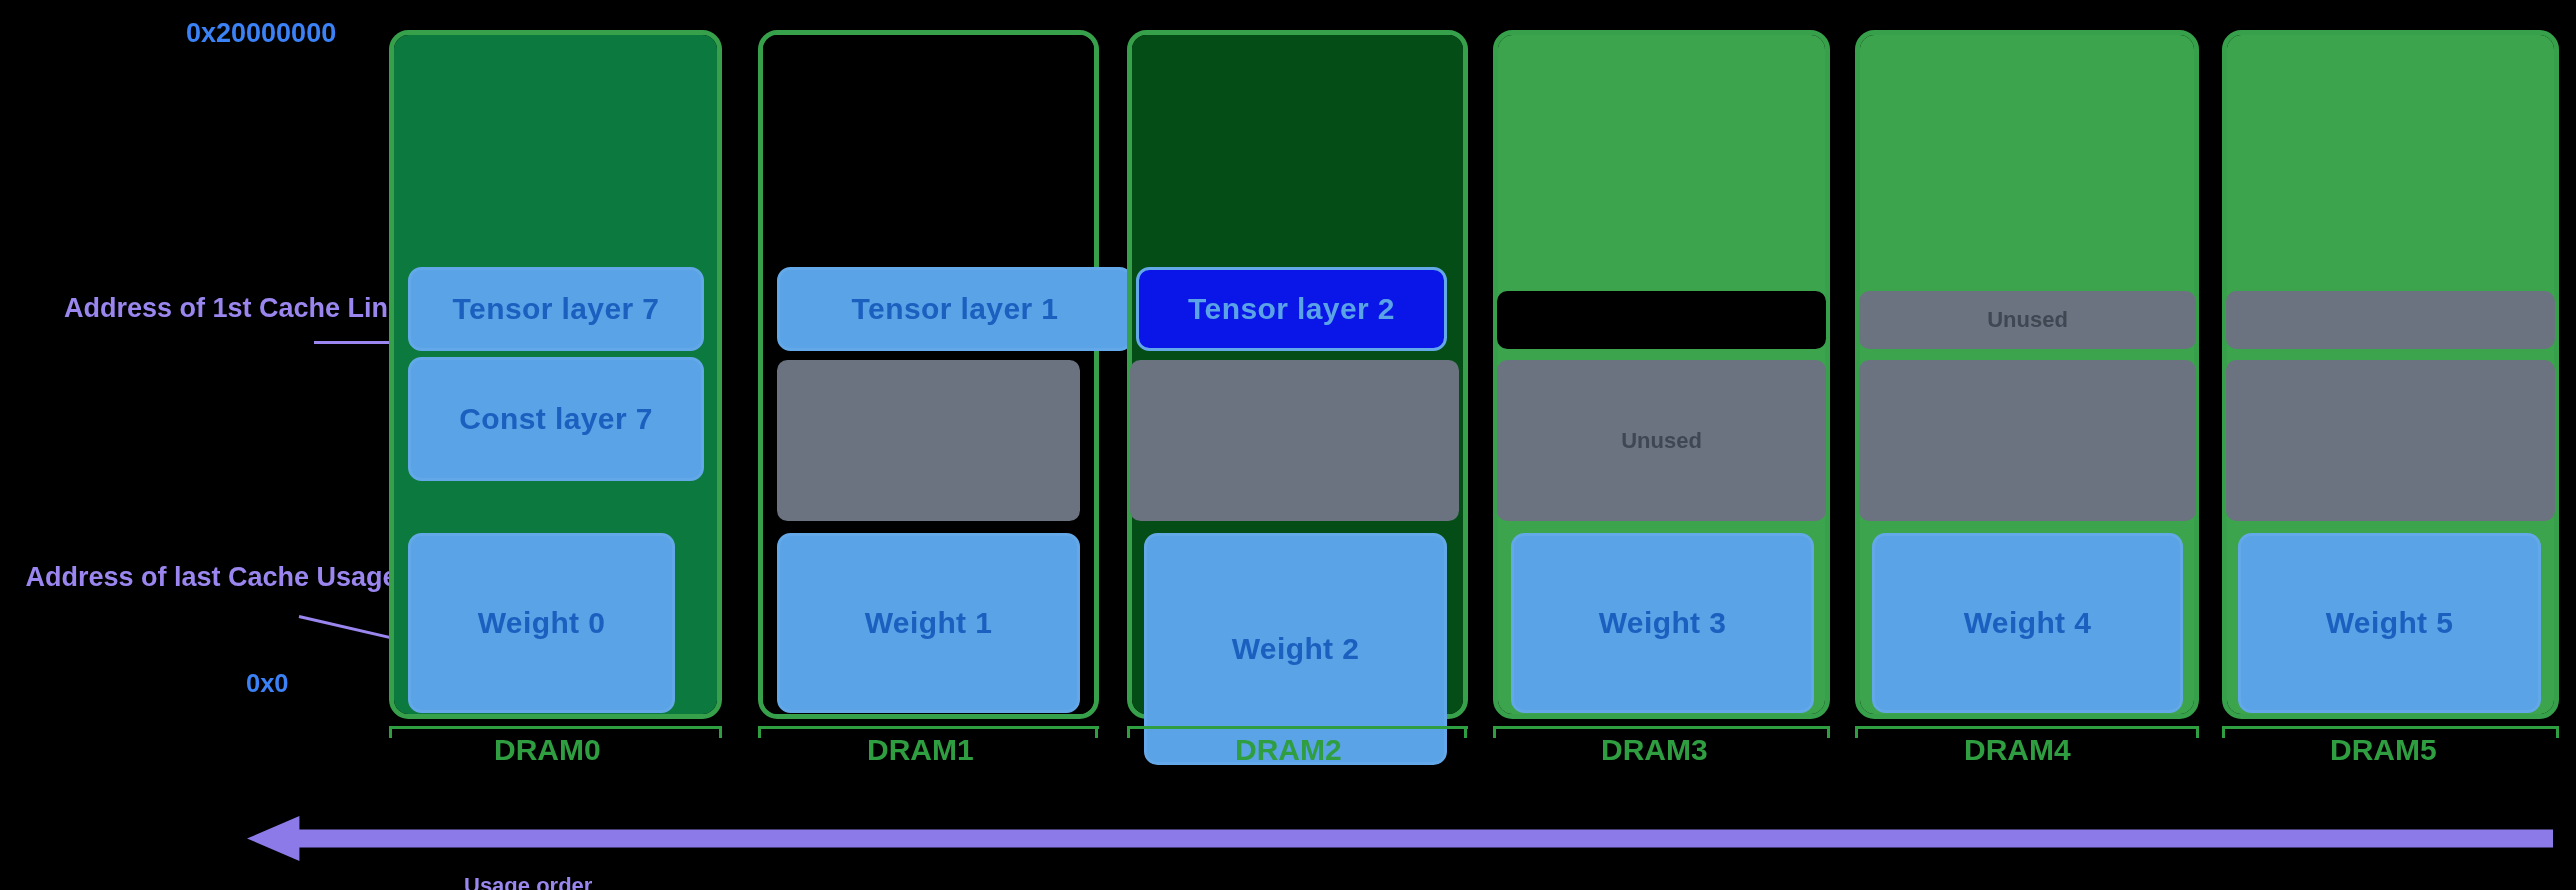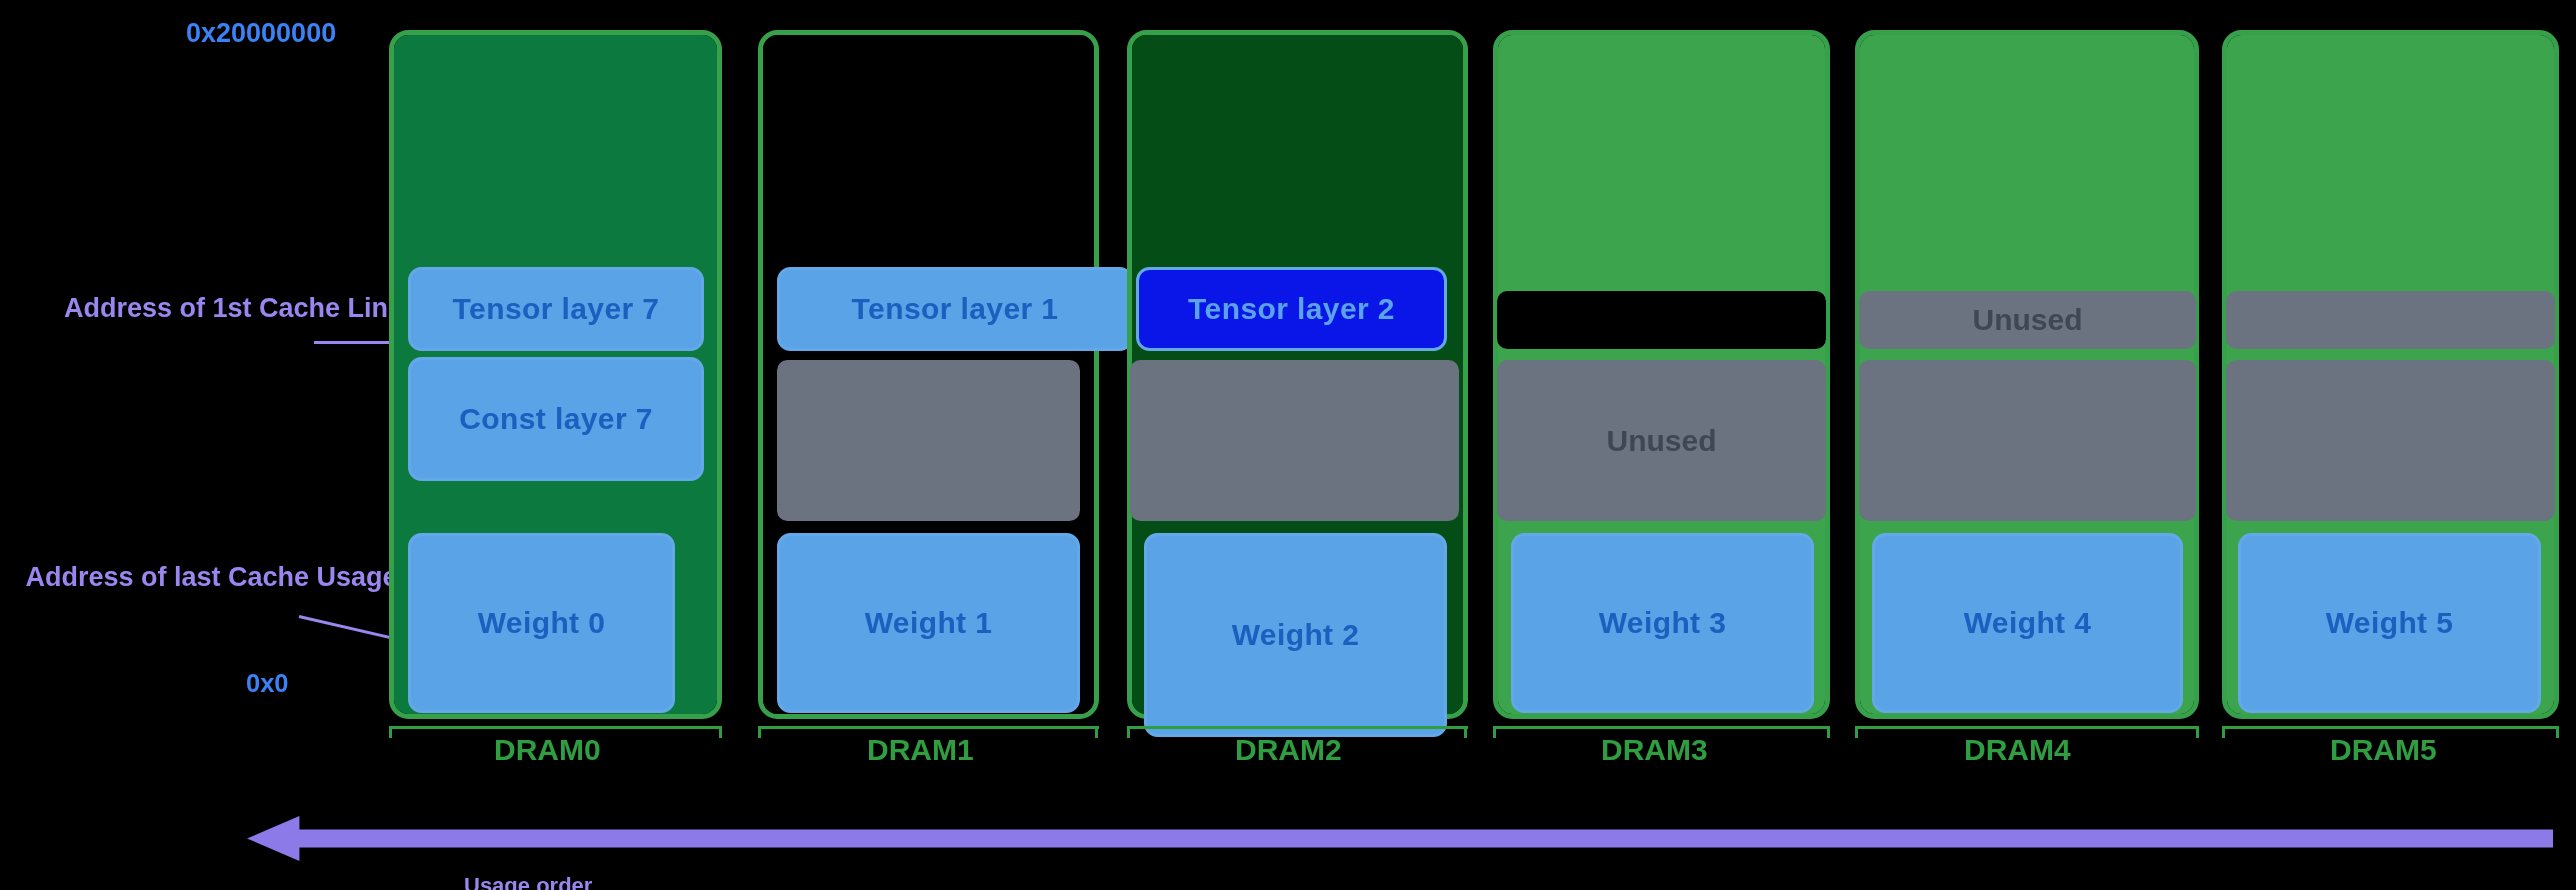--- a/index.html
+++ b/index.html
@@ -56,21 +56,21 @@
 
   
   .grey{
     position:absolute;
     box-sizing:border-box;
     background:#6b7280;
     display:flex;
     align-items:center;
     justify-content:center;
     color:#3f4753;
-    font-size:30px;
+    font-size:22px;
     font-weight:600;
     border-radius:10.5px;
   }
 
   
   .lbl{
     position:absolute;
     white-space:nowrap;
     font-size:27px;
     font-weight:600;
@@ -133,21 +133,21 @@
     <span>Weight 1</span>
   </div>
 
   <div class="col" style="left:1127px;width:341px;">
     <div class="col-fill" style="background:#054d16;"></div>
   </div>
   <div class="bbox hi" style="left:1136px;top:251px;width:311px;height:84px;justify-content:center;">
     <span>Tensor layer 2</span>
   </div>
   <div class="grey" style="left:1130px;top:344px;width:329px;height:161px;"></div>
-  <div class="bbox" style="left:1144px;top:517px;width:303px;height:204px;">
+  <div class="bbox" style="left:1144px;top:517px;width:303px;height:232px;">
     <span>Weight 2</span>
   </div>
 
   <div class="col" style="left:1493px;width:337px;">
     <div class="col-fill" style="background:#3da44e;"></div>
   </div>
   <div class="grey" style="left:1497px;top:275px;width:329px;height:58px;background:#000000;"></div>
   <div class="grey" style="left:1497px;top:344px;width:329px;height:161px;">
     <span>Unused</span>
   </div>

